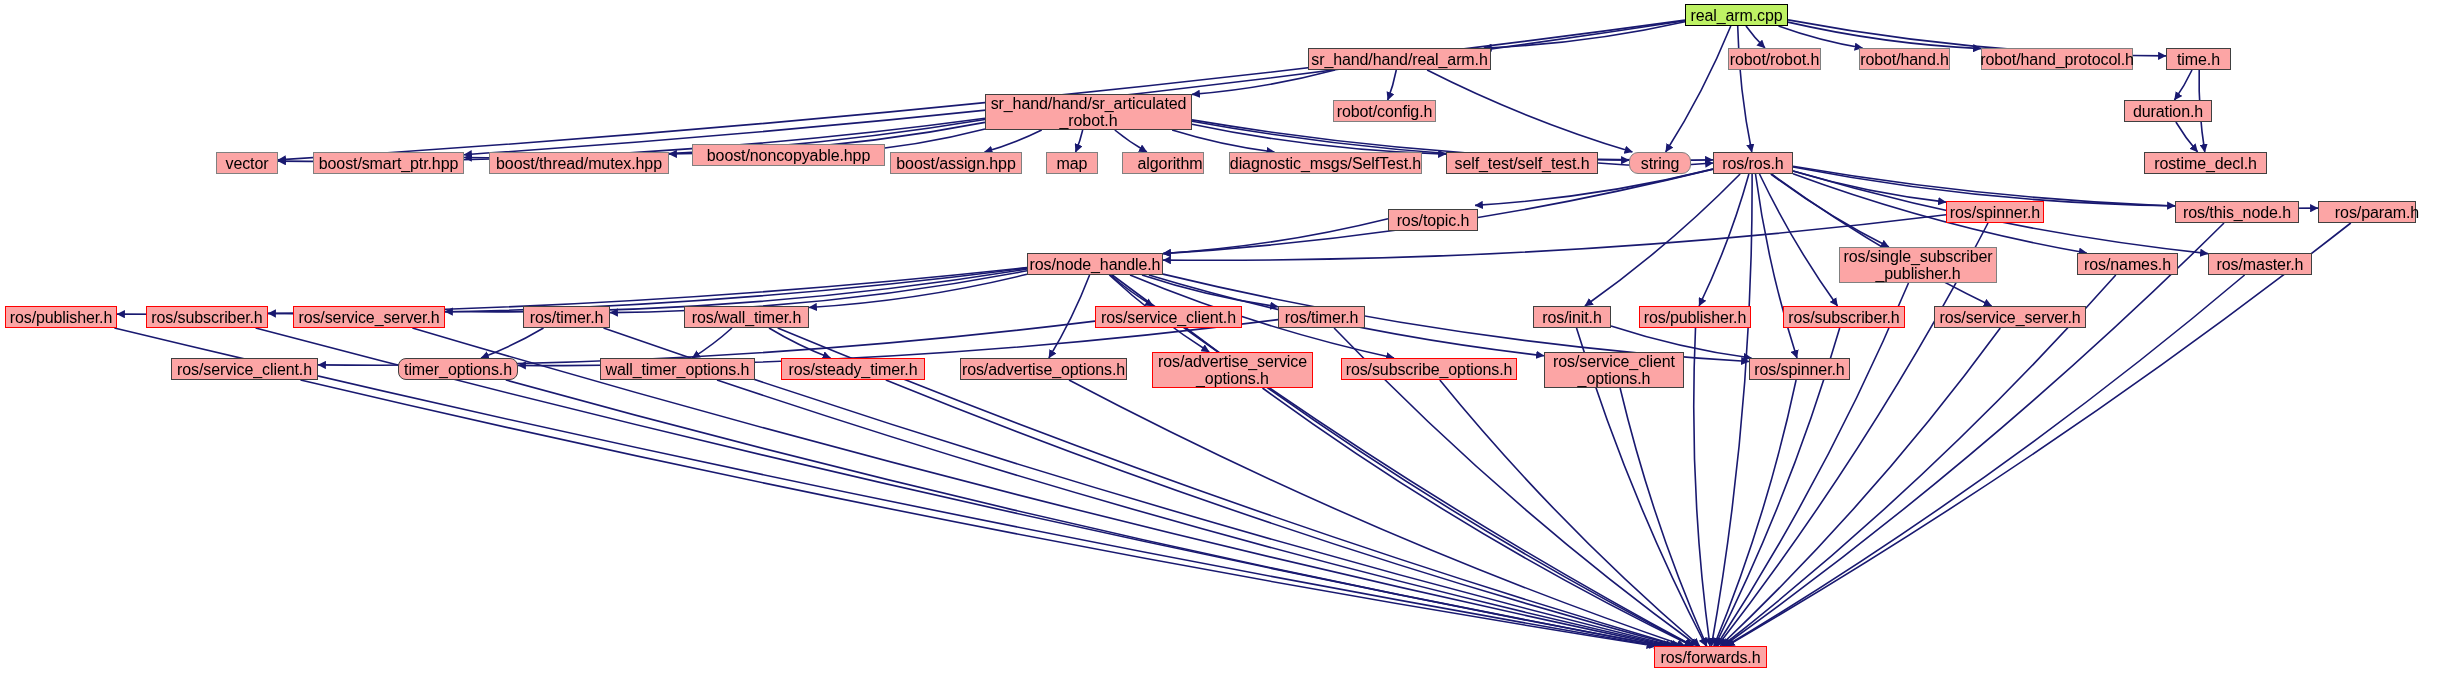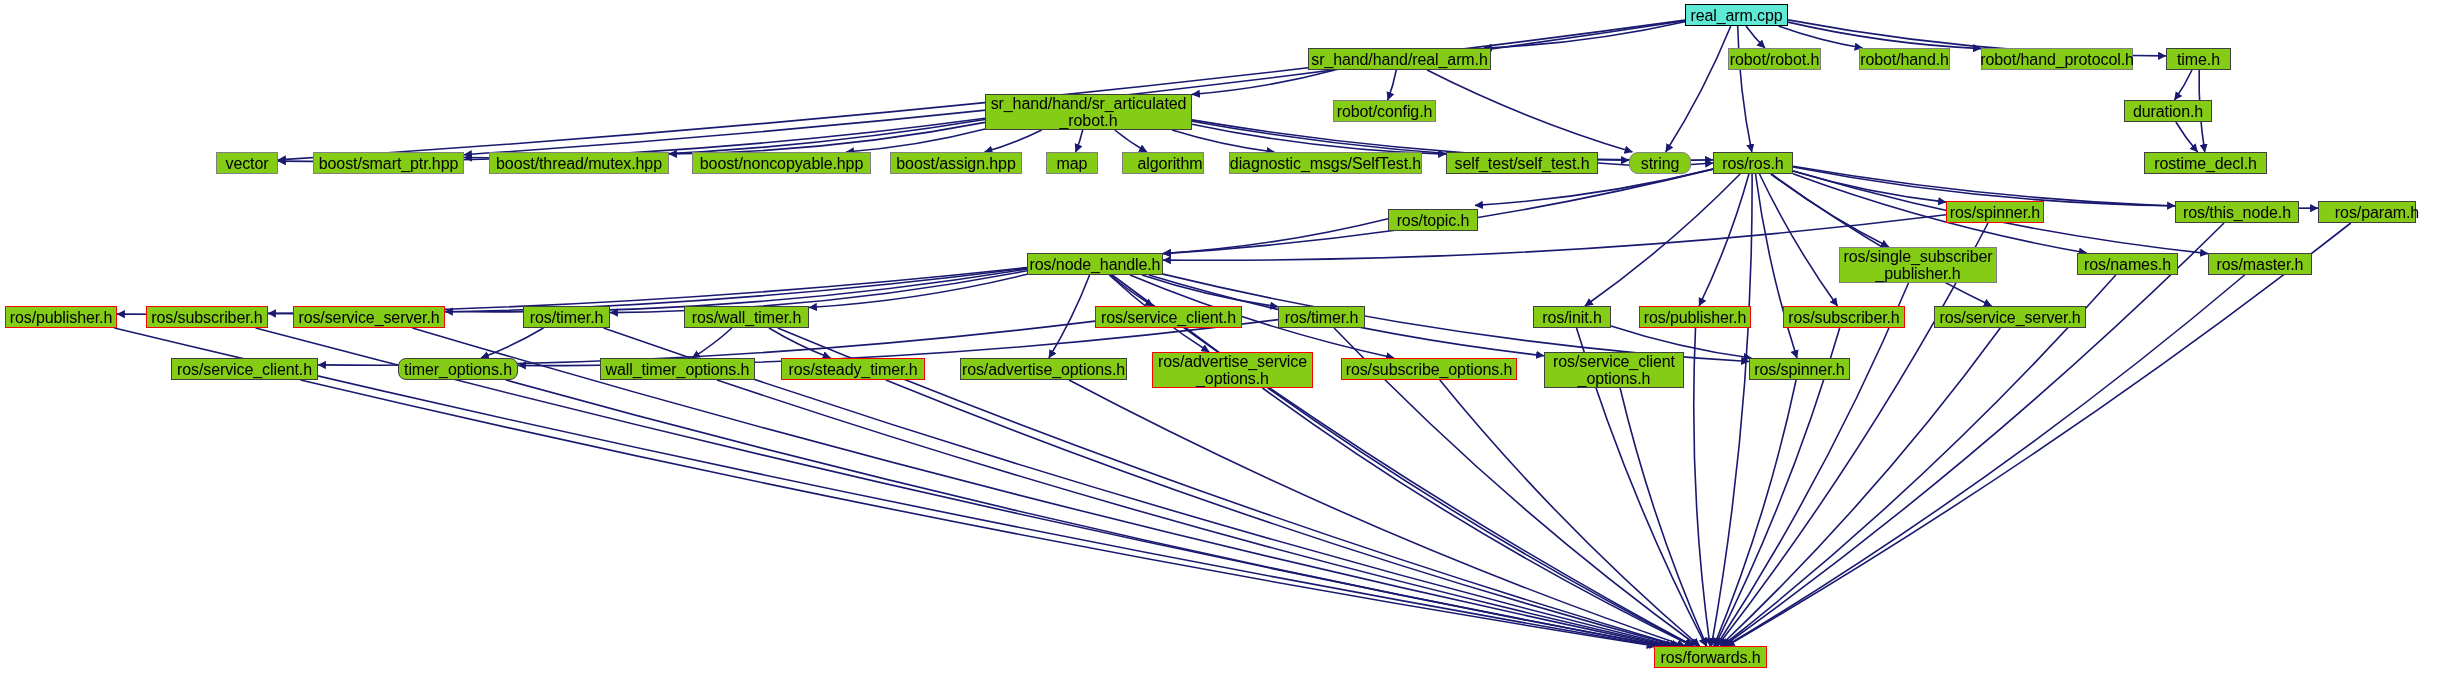--- a/index.html
+++ b/index.html
@@ -26,38 +26,38 @@
     width: 2445px;
     height: 679px;
   }
   .node {
     position: absolute;
     box-sizing: border-box;
     display: flex;
     align-items: center;
     justify-content: center;
     text-align: center;
-    background: #84cc16;
+    background: #fca5a5;
     border: 1px solid #808080;
     color: #000000;
     font-size: 16px;
     line-height: 17px;
     letter-spacing: -0.1px;
     white-space: pre-line;
     z-index: 5;
     font-family: "Liberation Sans", sans-serif;
   }
   .node.strong {
     border: 1.5px solid #404040;
   }
   .node.redborder {
     border: 1.5px solid #ff0000;
   }
   .node.root {
-    background: #5eead4;
+    background: #bef264;
     border: 1.5px solid #000000;
   }
 </style>
 </head>
 <body>
 
 <div id="graph-root">
   <svg id="edge-layer" viewBox="0 0 2445 679" preserveAspectRatio="none">
     <defs>
       <marker id="arrow" viewBox="0 0 10 10" refX="9.5" refY="5" markerWidth="5.2" markerHeight="5.2" orient="auto-start-reverse">
@@ -162,21 +162,21 @@
       <div class="node" style="left: 1859px; top: 48px; width: 91px; height: 22px;">robot/hand.h</div>
       <div class="node" style="left: 1981px; top: 48px; width: 152px; height: 22px;">robot/hand_protocol.h</div>
       <div class="node strong" style="left: 2166px; top: 48px; width: 65px; height: 22px;">time.h</div>
       <div class="node strong" style="left: 985px; top: 94px; width: 207px; height: 36px;">sr_hand/hand/sr_articulated
 _robot.h</div>
       <div class="node" style="left: 1333px; top: 100px; width: 103px; height: 22px;">robot/config.h</div>
       <div class="node strong" style="left: 2124px; top: 100px; width: 88px; height: 22px;">duration.h</div>
       <div class="node" style="left: 216px; top: 152px; width: 62px; height: 22px;">vector</div>
       <div class="node" style="left: 313px; top: 152px; width: 151px; height: 22px;">boost/smart_ptr.hpp</div>
       <div class="node" style="left: 489px; top: 152px; width: 180px; height: 22px;">boost/thread/mutex.hpp</div>
-      <div class="node" style="left: 692px; top: 152px; width: 179px; height: 22px;">boost/noncopyable.hpp</div>
+      <div class="node" style="left: 692px; top: 144px; width: 193px; height: 22px;">boost/noncopyable.hpp</div>
       <div class="node" style="left: 890px; top: 152px; width: 132px; height: 22px;">boost/assign.hpp</div>
       <div class="node" style="left: 1046px; top: 152px; width: 52px; height: 22px;">map</div>
       <div class="node" style="left: 1122px; top: 152px; width: 82px; height: 22px; padding-left: 14px;">algorithm</div>
       <div class="node" style="left: 1229px; top: 152px; width: 193px; height: 22px;">diagnostic_msgs/SelfTest.h</div>
       <div class="node strong" style="left: 1446px; top: 152px; width: 152px; height: 22px;">self_test/self_test.h</div>
       <div class="node" style="left: 1629px; top: 152px; width: 62px; height: 22px; border-radius: 9px;">string</div>
       <div class="node strong" style="left: 1713px; top: 152px; width: 80px; height: 22px;">ros/ros.h</div>
       <div class="node strong" style="left: 2144px; top: 152px; width: 123px; height: 22px;">rostime_decl.h</div>
       <div class="node strong" style="left: 1388px; top: 209px; width: 90px; height: 22px;">ros/topic.h</div>
       <div class="node redborder" style="left: 1946px; top: 201px; width: 98px; height: 22px;">ros/spinner.h</div>

